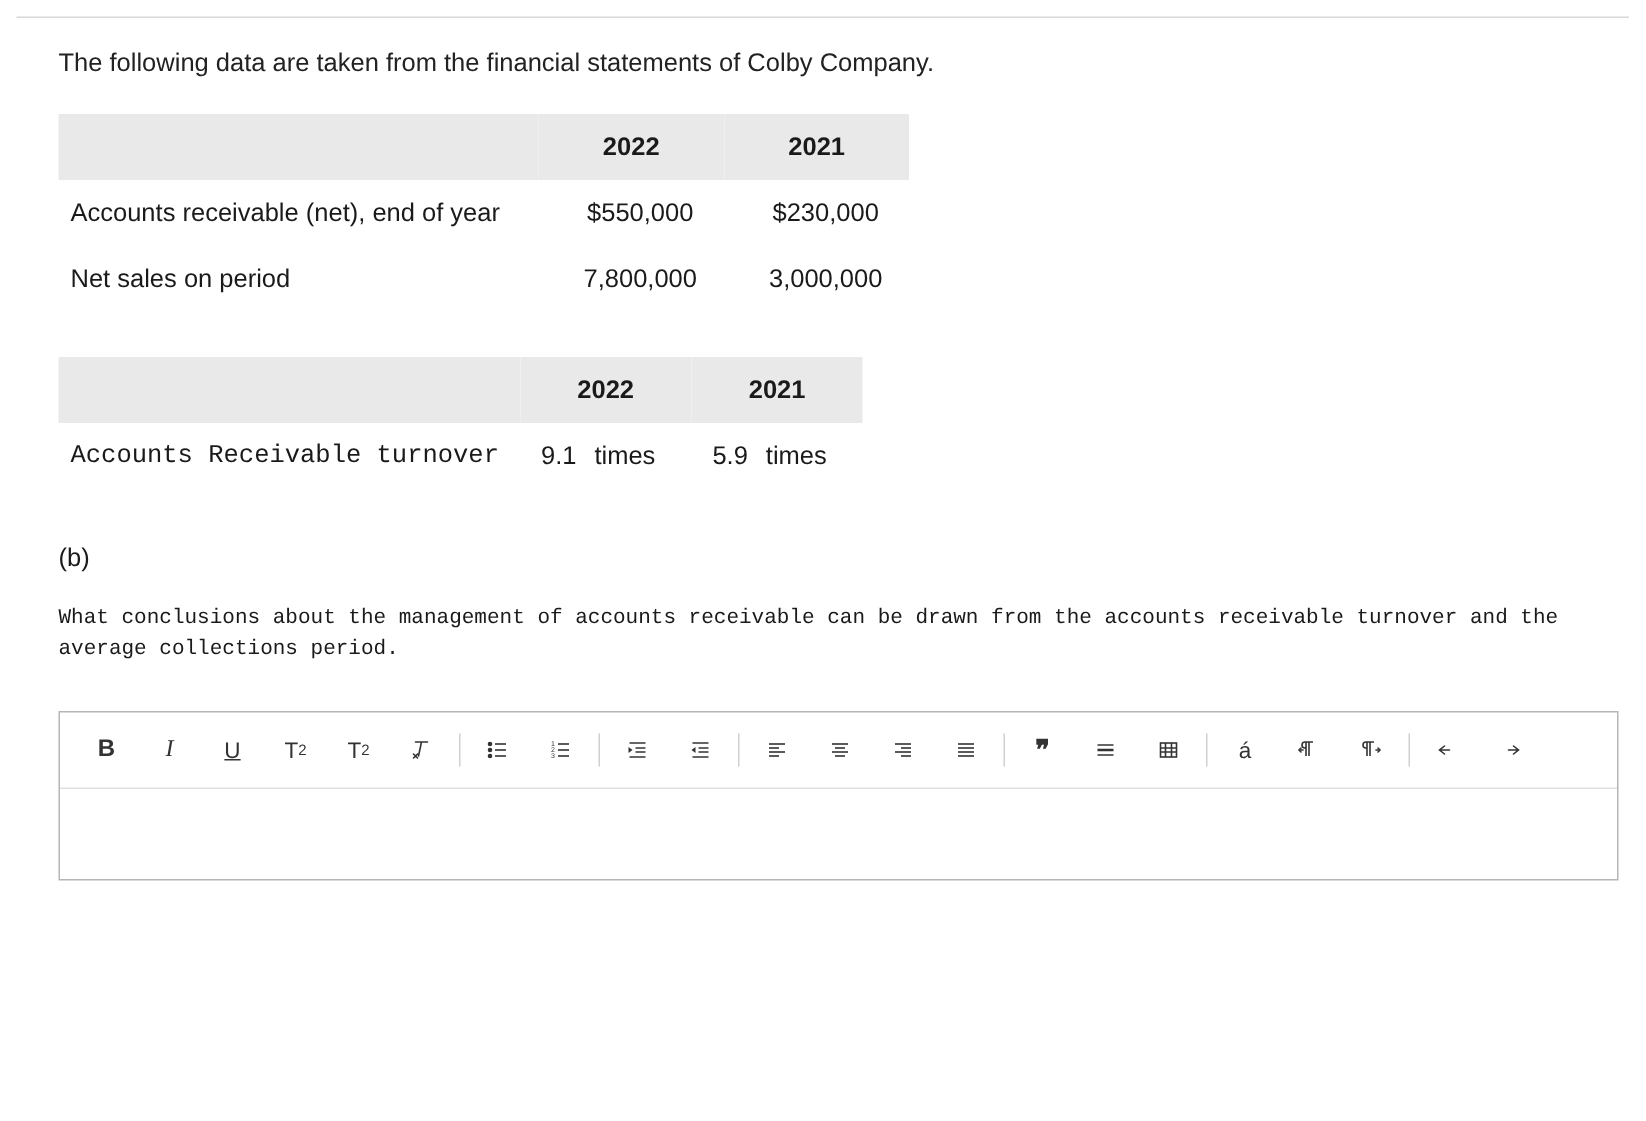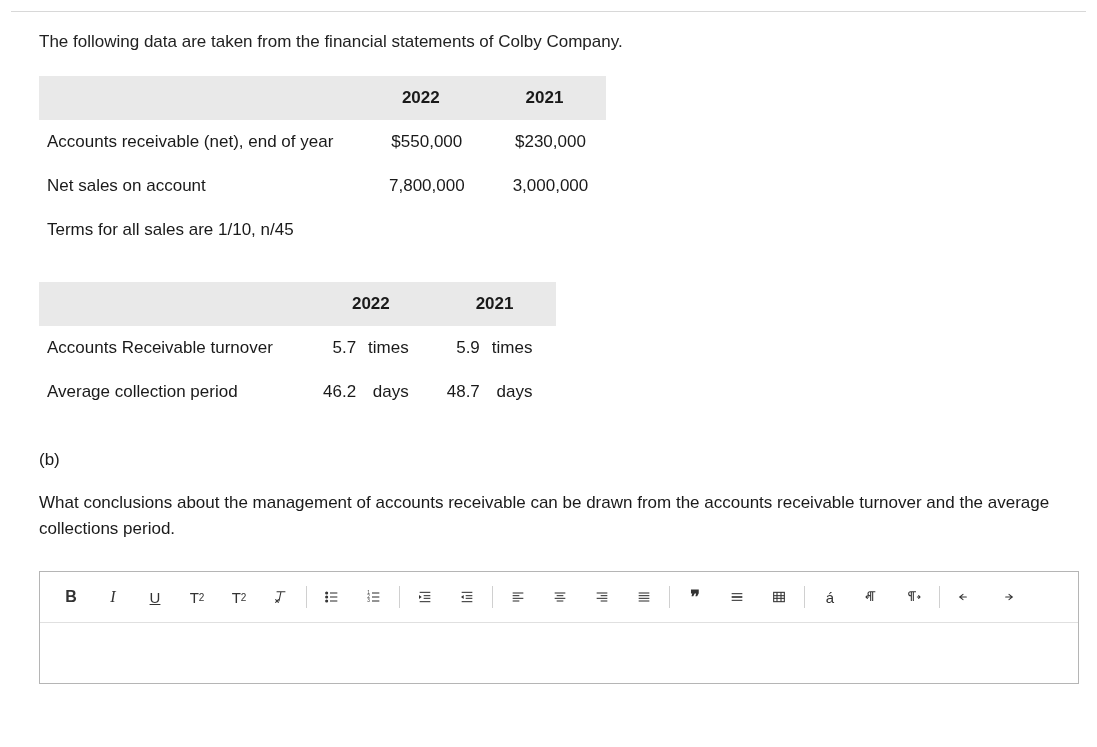--- a/index.html
+++ b/index.html
@@ -23,26 +23,26 @@
   table.data1 thead th { background: #e9e9e9; text-align: center; font-weight: 700; }
   table.data1 thead th:first-child { text-align: left; }
   table.data1 .num { text-align: center; padding-left: 30px;}
   table.data1 td:first-child { padding-left: 8px; min-width: 320px;}
   table.data1 tr { border-bottom: 0; }
 
   table.data2 { border-collapse: collapse; margin-bottom: 36px; }
   table.data2 th, table.data2 td { padding: 12px 14px; font-weight: 400; }
   table.data2 thead th { background: #e9e9e9; text-align: center; font-weight: 700; }
   table.data2 thead th:first-child { text-align: left; background:#e9e9e9;}
-  table.data2 td:first-child { padding-left: 8px; min-width: 270px; }
+  table.data2 td:first-child { padding-left: 8px; min-width: 270px; font-family: Liberation Mono, monospace; }
   table.data2 .val { text-align: right; padding-right: 6px;}
   table.data2 .unit { text-align: right; padding-left: 6px; padding-right: 24px;}
 
   .part-label { margin: 28px 0 20px 0; font-size: 17px; }
-  .question { margin: 0 0 30px 0; font-size: 17px; line-height: 1.5; max-width: 1040px;}
+  .question { margin: 0 0 30px 0; font-size: 14px; line-height: 1.5; max-width: 1040px; font-family: Liberation Mono, monospace;}
 
   .editor-box {
     border: 1px solid #b5b5b5;
     margin: 0 28px;
     width: 1040px;
   }
   .toolbar {
     display: flex;
     align-items: center;
     padding: 8px 10px;
@@ -85,54 +85,42 @@
           <th>2021</th>
         </tr>
       </thead>
       <tbody>
         <tr>
           <td>Accounts receivable (net), end of year</td>
           <td class="num">$550,000</td>
           <td class="num">$230,000</td>
         </tr>
         <tr>
-          <td>Net sales on account</td>
+          <td>Net sales on period</td>
           <td class="num">7,800,000</td>
           <td class="num">3,000,000</td>
-        </tr>
-        <tr>
-          <td>Terms for all sales are 1/10, n/45</td>
-          <td class="num"></td>
-          <td class="num"></td>
         </tr>
       </tbody>
     </table>
 
     <table class="data2">
       <thead>
         <tr>
           <th></th>
           <th colspan="2">2022</th>
           <th colspan="2">2021</th>
         </tr>
       </thead>
       <tbody>
         <tr>
           <td>Accounts Receivable turnover</td>
-          <td class="val">5.7</td>
+          <td class="val">9.1</td>
           <td class="unit">times</td>
           <td class="val">5.9</td>
           <td class="unit">times</td>
-        </tr>
-        <tr>
-          <td>Average collection period</td>
-          <td class="val">46.2</td>
-          <td class="unit">days</td>
-          <td class="val">48.7</td>
-          <td class="unit">days</td>
         </tr>
       </tbody>
     </table>
 
     <p class="part-label">(b)</p>
     <p class="question">What conclusions about the management of accounts receivable can be drawn from the accounts receivable turnover and the average collections period.</p>
   </div>
 
   <div class="editor-box">
     <div class="toolbar">

